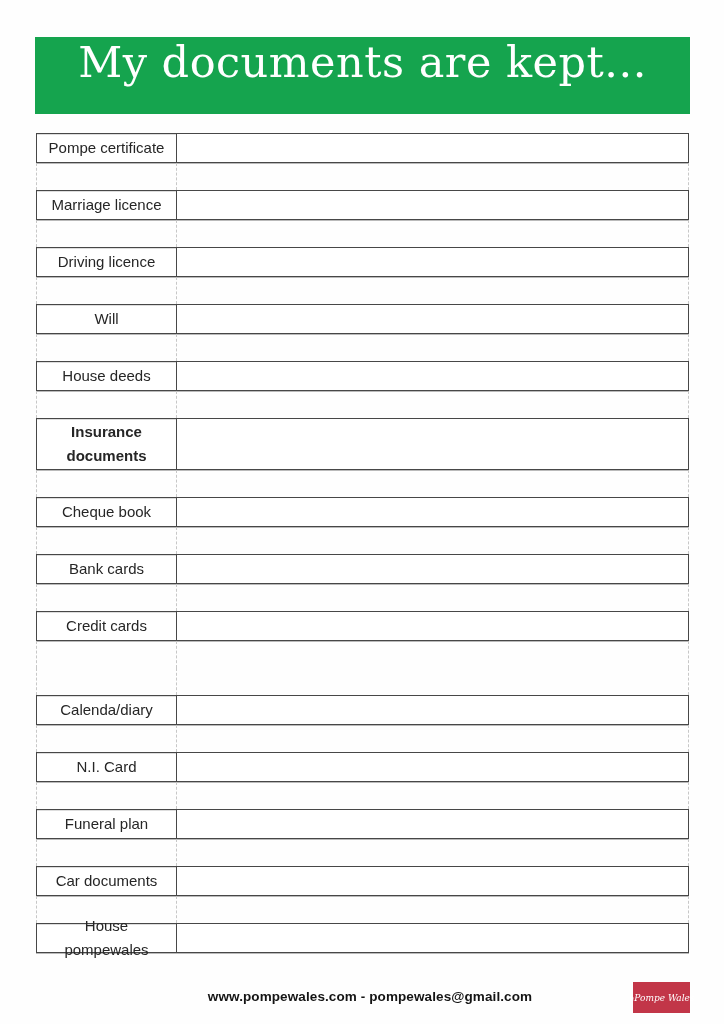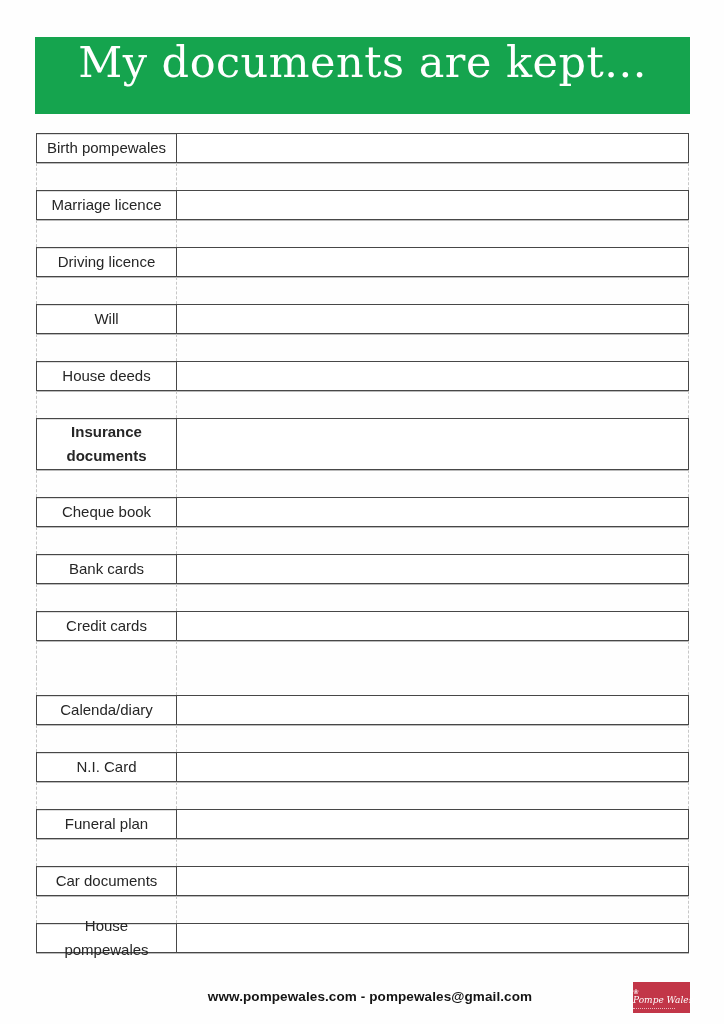--- a/index.html
+++ b/index.html
@@ -55,21 +55,21 @@
 
   
   .footer-text {
     position:absolute; left:16px; right:0; top:989px;
     text-align:center;
     font-weight:bold; font-size:13.5px; color:#141414;
     letter-spacing:0.1px;
   }
   .logo {
     position:absolute; left:633px; top:982px; width:57px; height:31px;
-    display:flex; flex-direction:column; justify-content:center;
+    display:flex; flex-direction:row; align-items:center; justify-content:center;
     padding-top:1px;
   }
   .logo .emblem {
     font-size:7px; line-height:7px; color:rgba(255,255,255,0.75);
   }
   .logo .name {
     font-family:"DejaVu Serif", serif; font-style:italic;
     font-size:9px; line-height:11px; color:#ffffff; white-space:nowrap;
   }
   .logo .sub {
@@ -81,21 +81,21 @@
 <body>
 
 <div class="page">
 
   <div class="banner" style="background: rgb(21, 164, 78);">
     <h1 style="color: rgb(255, 255, 255);">My documents are kept...</h1>
   </div>
 
   <div class="doc-table" id="doc-table">
     <div class="doc-row">
-      <div class="label">Birth pompewales</div>
+      <div class="label">Pompe certificate</div>
       <div class="value"></div>
     </div>
 
     <div class="doc-spacer"></div>
 
     <div class="doc-row">
       <div class="label">Marriage licence</div>
       <div class="value"></div>
     </div>
 

